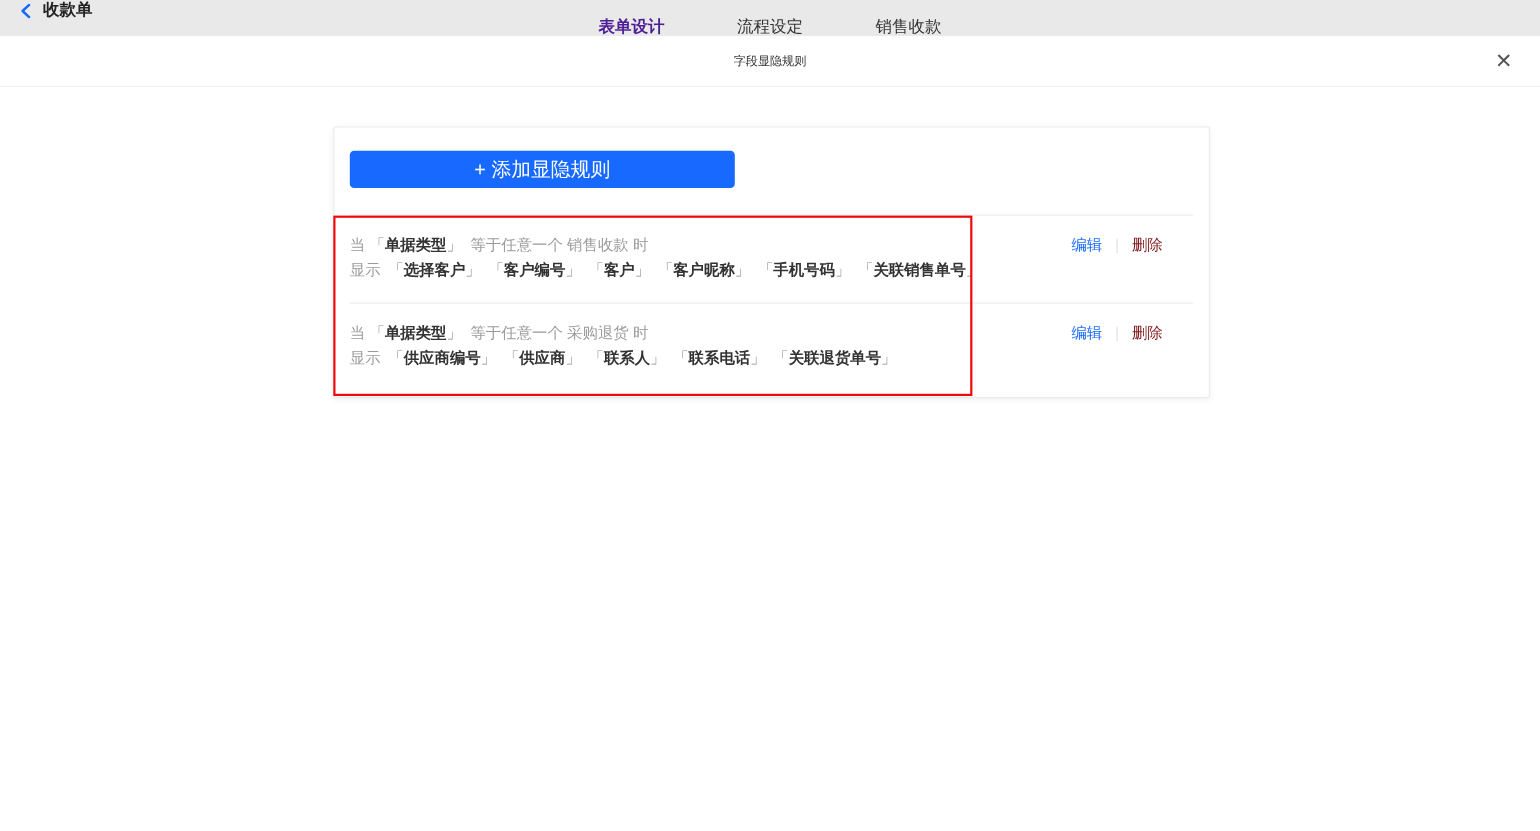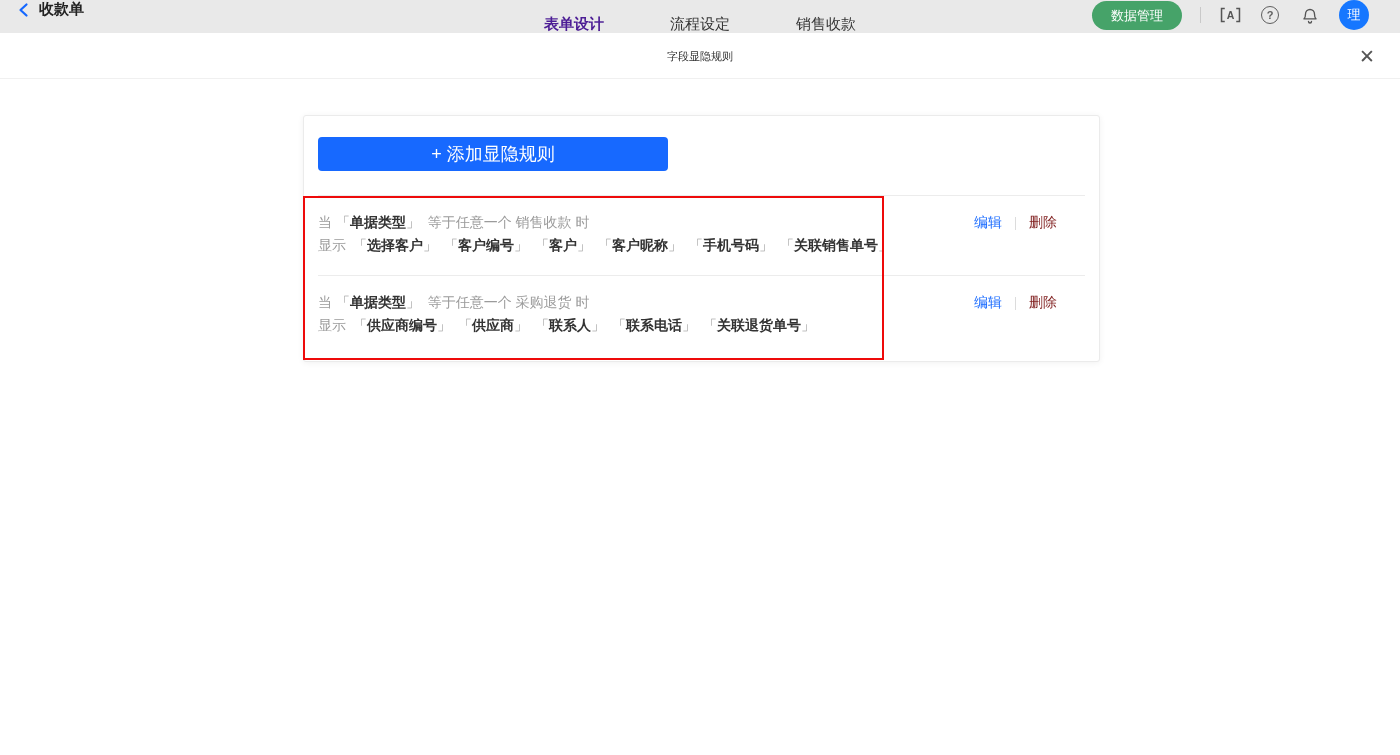--- a/index.html
+++ b/index.html
@@ -139,41 +139,20 @@
     </span>
     <span class="doc-title">收款单</span>
   </div>
 
   <div class="topbar-tabs">
     <span class="tab active">表单设计</span>
     <span class="tab">流程设定</span>
     <span class="tab">销售收款</span>
   </div>
 
-  <div class="topbar-right">
-    <button class="data-btn">数据管理</button>
-    <span class="icon-divider"></span>
-    <span class="icon-btn">
-      <svg width="21" height="16" viewBox="0 0 22 16">
-        <path d="M5 1.2 H1.6 V14.8 H5" fill="none" stroke="#555" stroke-width="1.6"></path>
-        <path d="M17 1.2 H20.4 V14.8 H17" fill="none" stroke="#555" stroke-width="1.6"></path>
-        <text x="11" y="12.2" text-anchor="middle" font-size="11" font-weight="bold" fill="#555" font-family="Liberation Sans, sans-serif">A</text>
-      </svg>
-    </span>
-    <span class="icon-btn">
-      <span class="help-circle">?</span>
-    </span>
-    <span class="icon-btn">
-      <svg width="18" height="19" viewBox="0 0 24 24">
-        <path d="M6 10 a6 6 0 0 1 12 0 c0 5 2 6.5 2 6.5 H4 s2 -1.5 2 -6.5 Z" fill="none" stroke="#555" stroke-width="1.8" stroke-linejoin="round"></path>
-        <path d="M10 20 a2 2 0 0 0 4 0" fill="none" stroke="#555" stroke-width="1.8" stroke-linecap="round"></path>
-      </svg>
-    </span>
-    <span class="avatar">理</span>
-  </div>
 </div>
 
 <div class="modal-header">
   <span class="modal-title">字段显隐规则</span>
   <span class="modal-close">✕</span>
 </div>
 
 <div class="card">
   <div class="card-top">
     <button class="add-btn">+ 添加显隐规则</button>

